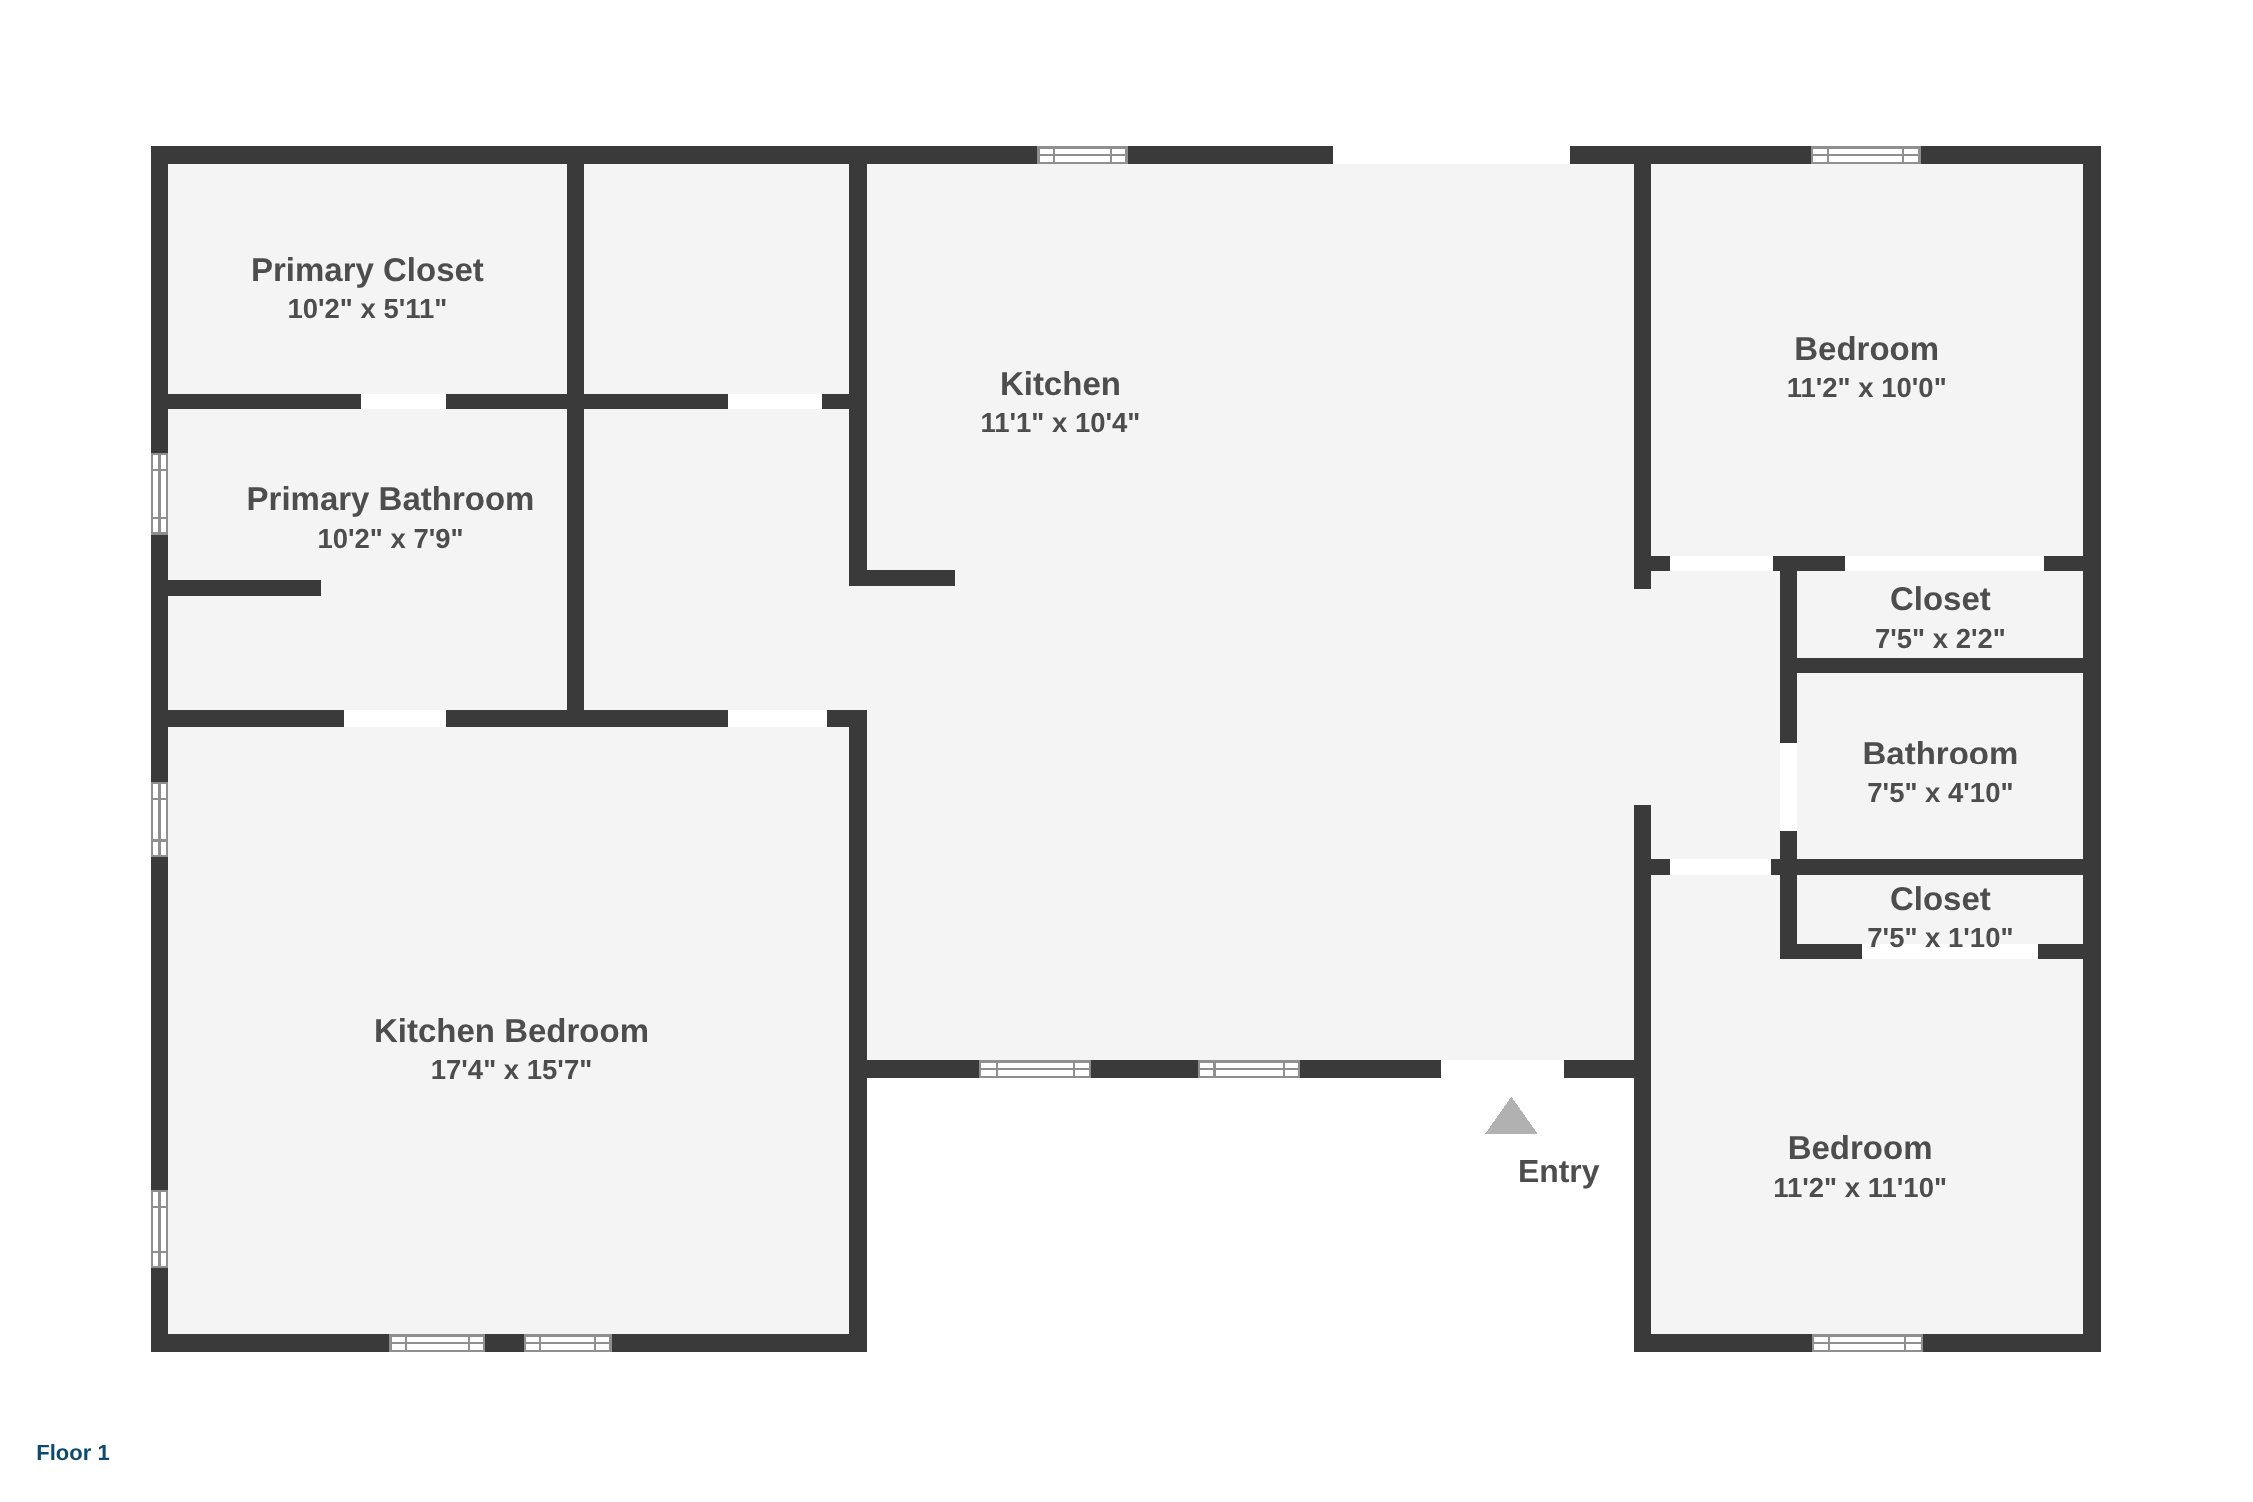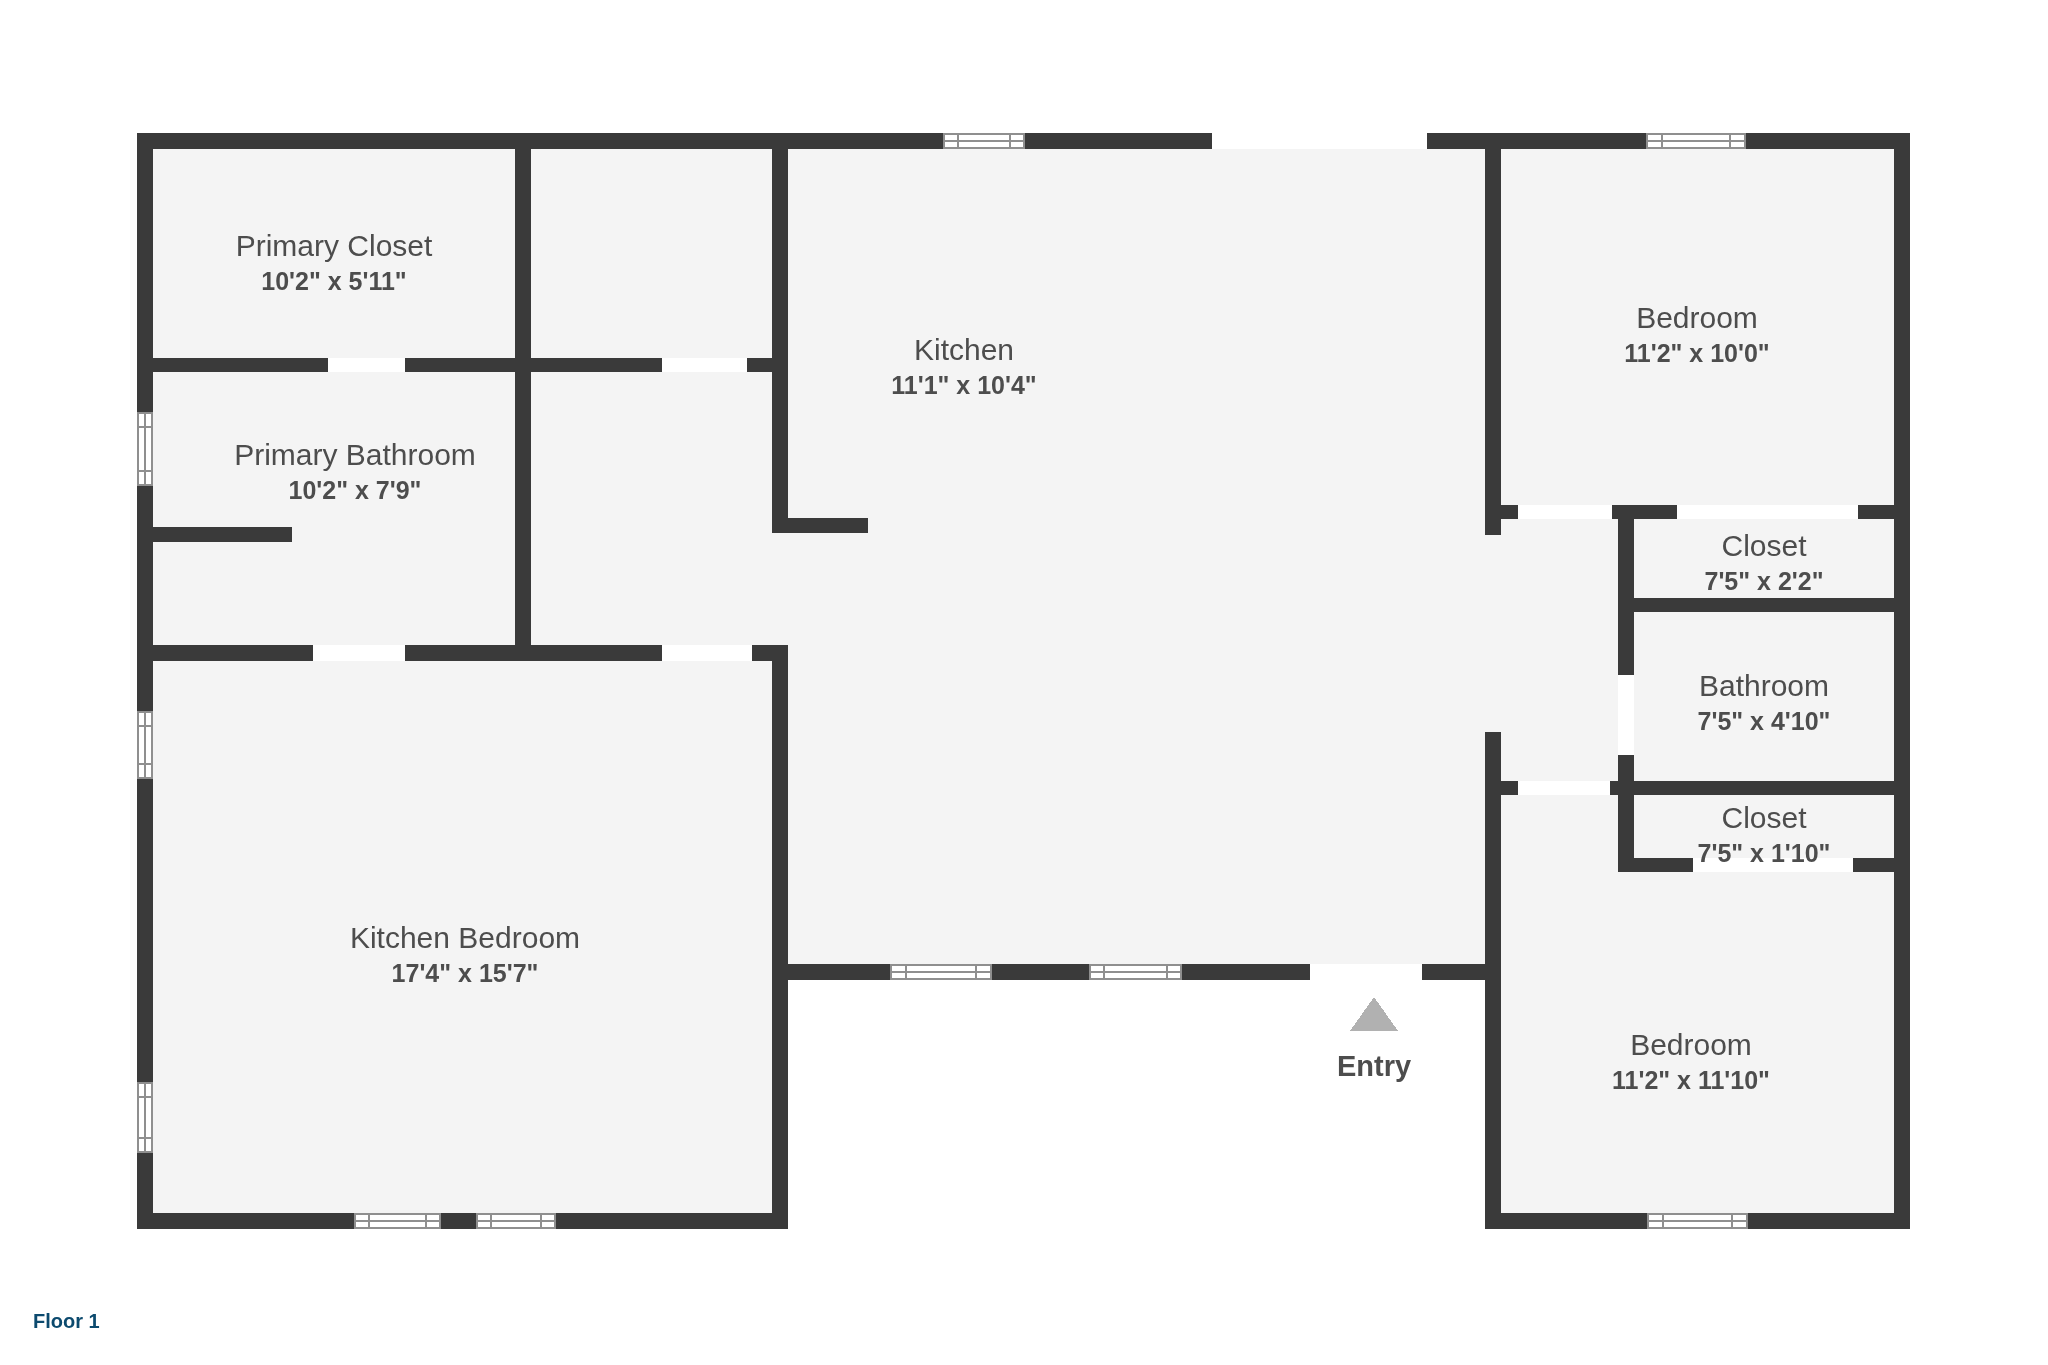--- a/index.html
+++ b/index.html
@@ -25,37 +25,38 @@
   .room-label{
     position:absolute;
     transform:translateX(-50%);
     text-align:center;
     color:#4d4d4d;
     white-space:nowrap;
     pointer-events:none;
   }
   .room-label .rname{
     font-size:30px;
-    font-weight:400;
+    font-weight:700;
     line-height:36px;
   }
   .room-label .rdims{
     font-size:25px;
     font-weight:700;
     line-height:34px;
   }
   .entry-label{
     position:absolute;
     transform:translateX(-50%);
     text-align:center;
     color:#4d4d4d;
     font-size:29px;
     font-weight:700;
     line-height:30px;
     white-space:nowrap;
+    margin-left:43px;
   }
   .floor-label{
     position:absolute;
     left:33px;
     top:1310px;
     color:#0c4a6e;
     font-size:20px;
     font-weight:700;
   }
   .disclaimer{

